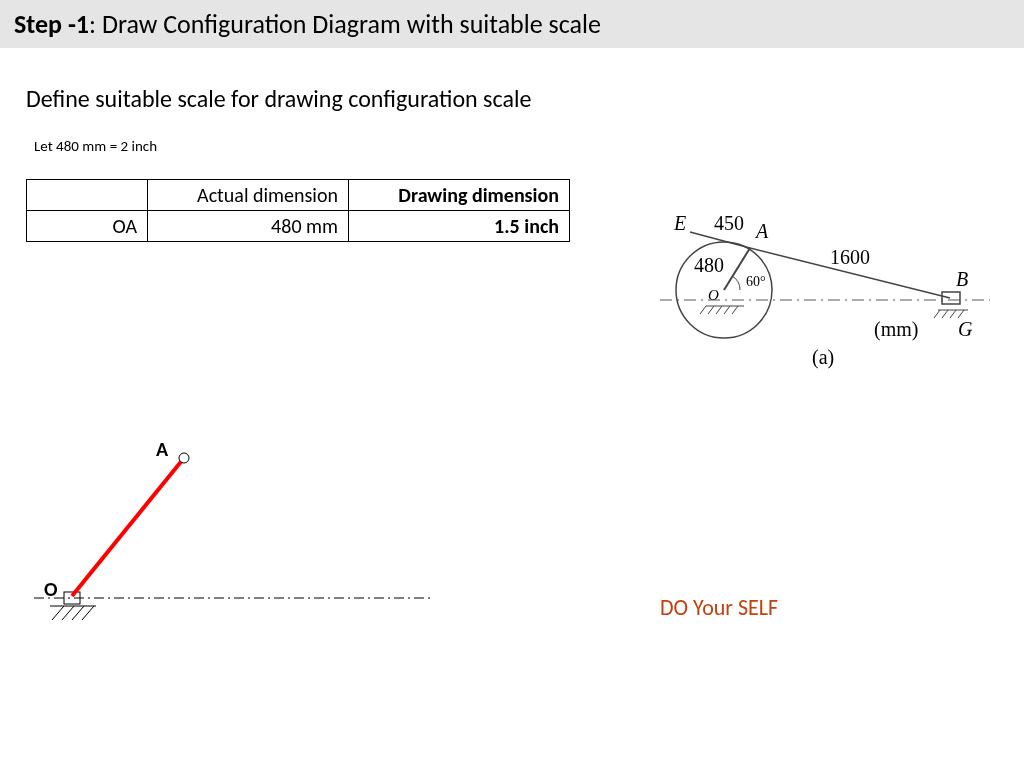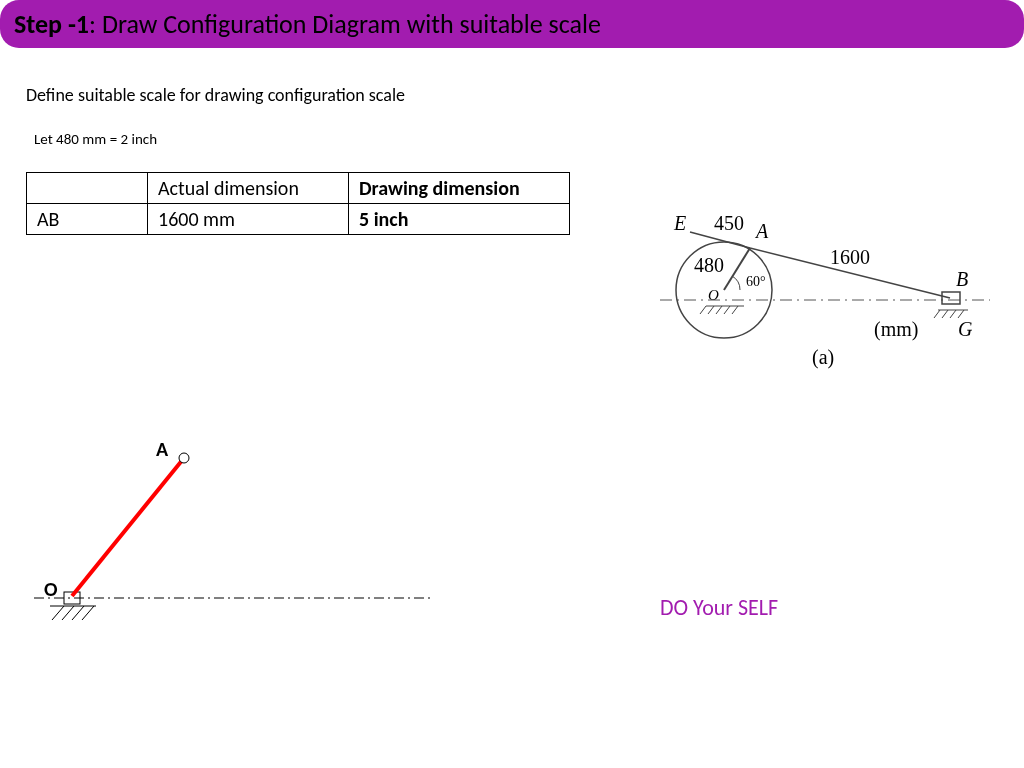--- a/index.html
+++ b/index.html
@@ -7,60 +7,59 @@
     padding: 0;
     width: 1024px;
     height: 768px;
     font-family: Calibri, Arial, sans-serif;
     font-size: 22px;
     color: #000;
     background: #fff;
     position: relative;
   }
   .header {
-    background: #a21caf;
+    background: #e5e5e5;
     padding: 8px 14px;
     font-size: 26px;
-    border-radius: 19px;
   }
   .header .bold { font-weight: bold; }
   .subtitle {
     margin: 36px 0 0 26px;
-    font-size: 18px;
+    font-size: 24px;
   }
   .scale-line {
     margin: 24px 0 0 34px;
     font-size: 15px;
   }
   .table-wrap {
     margin: 24px 0 0 26px;
   }
   table {
     border-collapse: collapse;
     font-size: 20px;
   }
   td {
     border: 1px solid #000;
     padding: 3px 10px;
-    text-align: left;
+    text-align: right;
     vertical-align: middle;
   }
   td.rowlabel { width: 100px; }
   td.col1 { width: 180px; }
   td.col2 { width: 200px; font-weight: bold; }
   .body-diagram {
     position: absolute;
     left: 34px;
     top: 440px;
   }
   .note {
     position: absolute;
     left: 660px;
     top: 594px;
-    color: #a21caf;
+    color: #c2410c;
     font-size: 22px;
   }
   .ref-diagram {
     position: absolute;
     left: 660px;
     top: 210px;
     font-family: "Times New Roman", serif;
     font-style: italic;
     font-size: 20px;
     color: #333;
@@ -79,23 +78,23 @@
 
 <div class="table-wrap">
   <table>
     <tbody>
         <tr>
       <td class="rowlabel"></td>
       <td class="col1">Actual dimension</td>
       <td class="col2">Drawing dimension</td>
     </tr>
     <tr>
-      <td class="rowlabel">AB</td>
-      <td class="col1">1600 mm</td>
-      <td class="col2">5 inch</td>
+      <td class="rowlabel">OA</td>
+      <td class="col1">480 mm</td>
+      <td class="col2">1.5 inch</td>
     </tr>
   </tbody>
     </table>
 </div>
 
 <div class="body-diagram">
   <svg width="420" height="200">
 
     <line x1="0" y1="158" x2="400" y2="158" stroke="#000" stroke-width="1" stroke-dasharray="10 4 2 4"></line>
 

